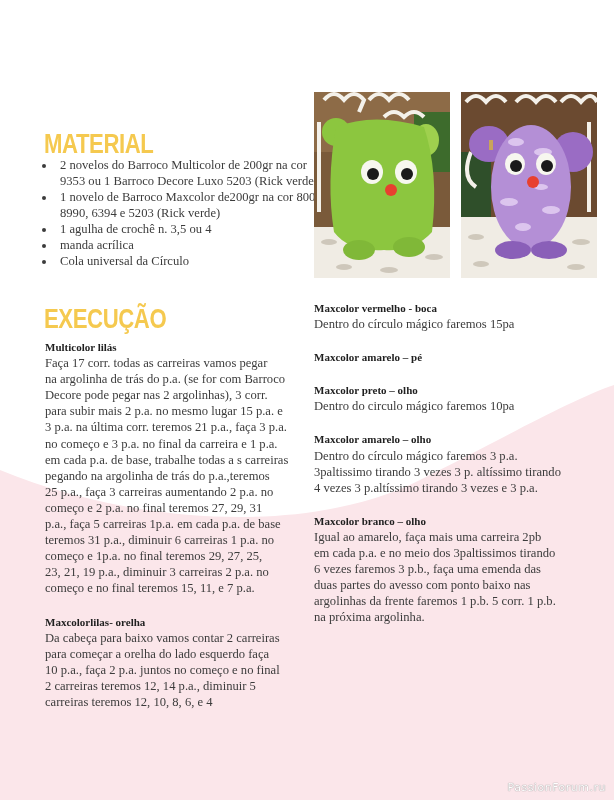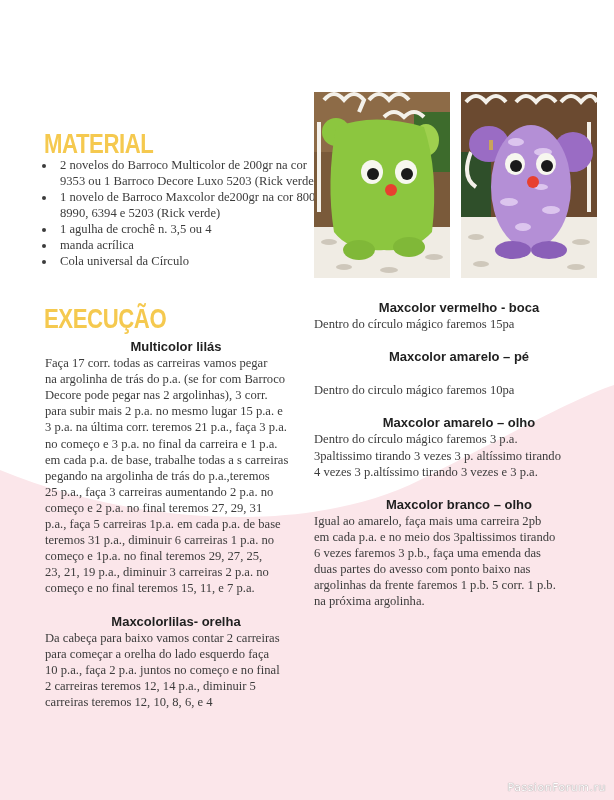--- a/index.html
+++ b/index.html
@@ -30,21 +30,21 @@
     position:absolute; left:30px; top:157px; width:272px;
     margin:0; padding-left:26px;
     font-family:"Liberation Serif", serif; font-size:12.6px; line-height:16px;
     color:#3c3c3c;
   }
   ul.materials li { margin:0; padding-left:4px; }
   .col { position:absolute; font-family:"Liberation Serif", serif; font-size:12.6px; line-height:16.1px; color:#3c3c3c; }
   .col-left { left:45px; top:331px; width:262px;margin-top:8px; }
   .col-right { left:314px; top:300px; width:290px; }
   .block { margin:0 0 17px 0; }
-  .block-title { font-weight:bold; color:#1f1f1f; font-family:Liberation Sans, sans-serif; font-size:13px;text-align:center; }
+  .block-title { font-weight:bold; color:#1f1f1f; font-family:Liberation Serif, serif; font-size:11px; }
   .block-body { white-space:pre-line; }
   .photo { position:absolute; top:92px; width:136px; height:186px; overflow:hidden; }
   .photo-green { left:314px; }
   .photo-purple { left:461px; }
   .watermark {
     position:absolute; right:8px; bottom:6px;
     font-family:"DejaVu Sans", sans-serif; font-size:11px;
     color:#ffffff; letter-spacing:0.5px;
     text-shadow: 0 0 1px #9a9a9a, 0 0 1px #9a9a9a;
     margin-left: 14px;
@@ -103,20 +103,21 @@
 
   <div class="col col-right">
     <div class="block">
       <div class="block-title">Maxcolor vermelho - boca</div>
       <div class="block-body">Dentro do círculo mágico faremos 15pa</div>
     </div>
     <div class="block">
       <div class="block-title">Maxcolor amarelo – pé</div>
     </div>
     <div class="block">
+      <div class="block-title">Maxcolor  preto – olho</div>
       <div class="block-body">Dentro do circulo mágico faremos 10pa</div>
     </div>
     <div class="block">
       <div class="block-title">Maxcolor amarelo – olho</div>
       <div class="block-body">Dentro do círculo mágico faremos 3 p.a.
 3paltissimo tirando 3 vezes 3 p. altíssimo tirando
 4 vezes 3 p.altíssimo tirando 3 vezes e 3 p.a.</div>
     </div>
     <div class="block">
       <div class="block-title">Maxcolor branco – olho</div>

